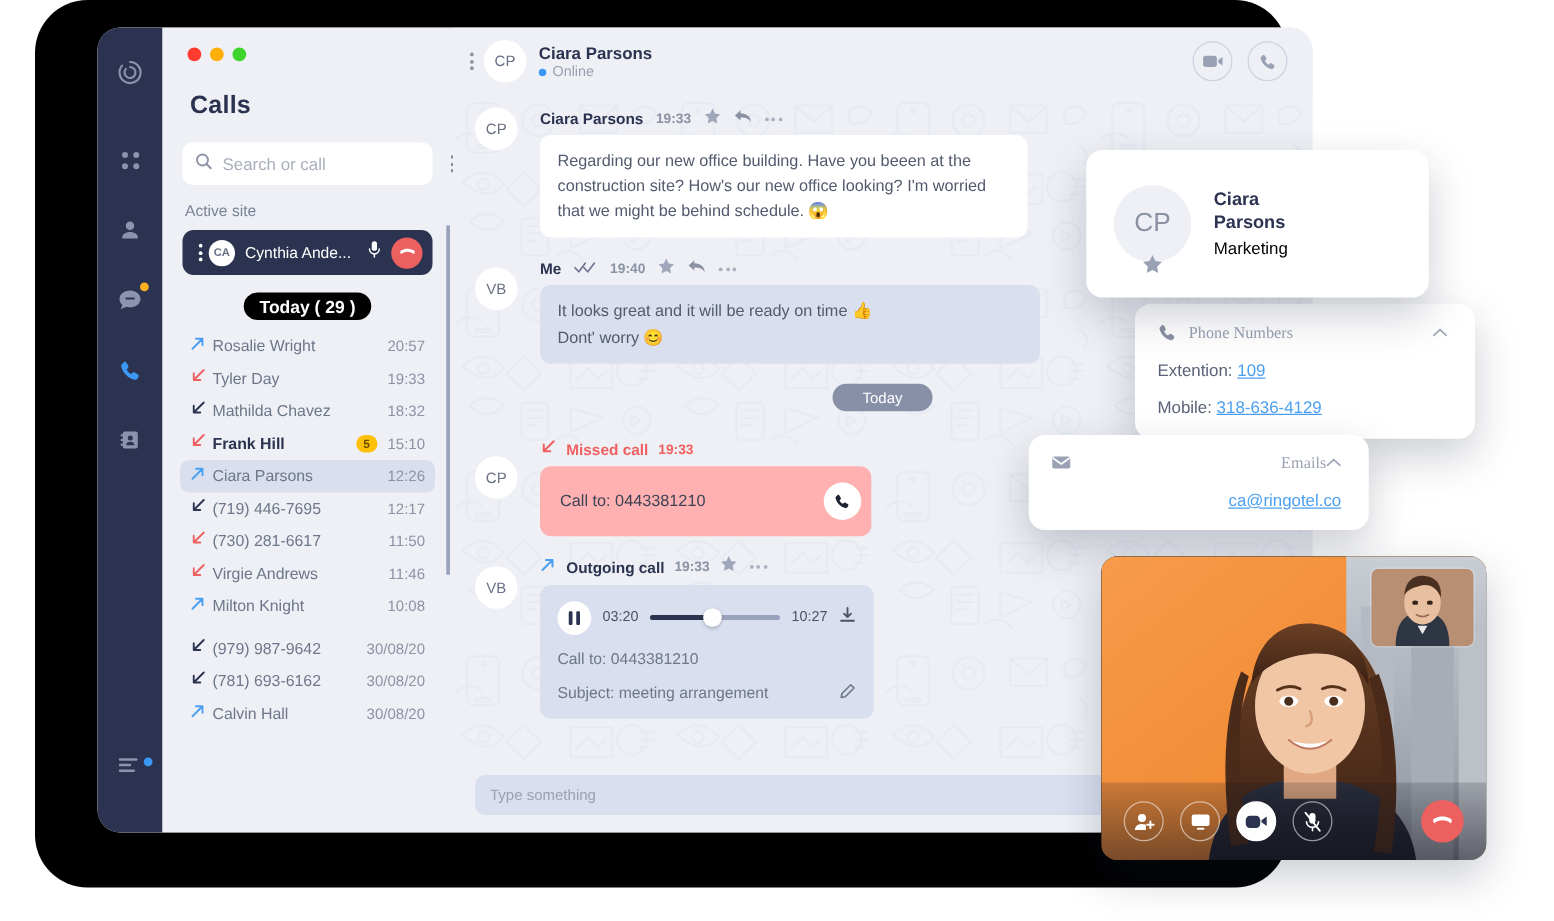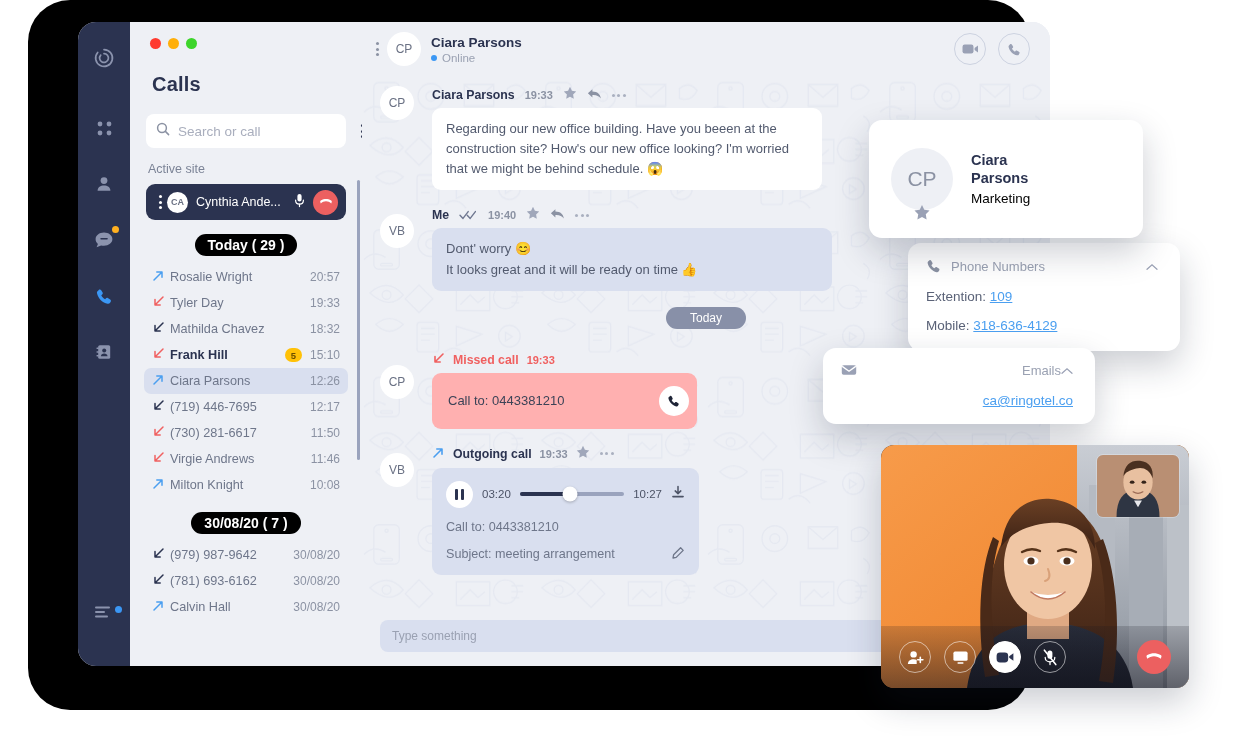--- a/index.html
+++ b/index.html
@@ -304,21 +304,21 @@
   .cc-star { position: absolute; bottom: -16px; left: 50%; transform: translateX(-50%); }
   .cc-name { font-size: 14.5px; font-weight: bold; color: #2b3350; line-height: 1.22; }
   .cc-role { font-size: 13.5px; color: #000000; margin-top: 3px; }
 
   .panel {
     position: absolute; background: #fff; border-radius: 13px;
     z-index: 19;
   }
   .panel-phones { left: 908px; top: 243px; width: 272px; padding: 14px 22px 18px 18px; }
   .panel-emails { left: 823px; top: 348px; width: 272px; padding: 13px 22px 16px 18px; text-align: right; }
-  .panel-head { display: flex; align-items: center; }
+  .panel-head { display: flex; align-items: center; font-family: Liberation Serif, serif; }
   .panel-head .ico { width: 22px; display: flex; align-items: center; }
   .panel-title { font-size: 13px; color: #9aa1b2; flex: 1; padding-left: 3px;}
   .chev { cursor: pointer; }
   .panel-line { font-size: 13.5px; color: #5a6277; margin-top: 14px; }
   .panel-line a { color: #4b9ff0; text-decoration: underline; }
 
   
   .videocall {
     position: absolute; left: 881px; top: 445px;
     width: 308px; height: 243px;
@@ -530,23 +530,20 @@
                 <div class="call-row">
                   <span class="call-arrow"><svg width="13" height="13" viewBox="0 0 13 13">
                       <path d="M2 11L10 3M10 3H4.8M10 3v5.2" stroke="#4b9ff0" stroke-width="1.5" stroke-linecap="round" stroke-linejoin="round" fill="none"></path>
                     </svg></span>
                   <span class="call-name">Milton Knight</span>
                   <span class="call-time">10:08</span>
                 </div>
               </div>
             </div>
             <div>
-              <div class="date-chip-wrap">
-                <span class="date-chip">30/08/20 ( 7 )</span>
-              </div>
               <div class="call-list">
                 <div class="call-row">
                   <span class="call-arrow"><svg width="13" height="13" viewBox="0 0 13 13">
                       <path d="M11 2L3 10M3 10h5.2M3 10V4.6" stroke="#2b3350" stroke-width="1.5" stroke-linecap="round" stroke-linejoin="round" fill="none"></path>
                     </svg></span>
                   <span class="call-name">(979) 987-9642</span>
                   <span class="call-time">30/08/20</span>
                 </div>
                 <div class="call-row">
                   <span class="call-arrow"><svg width="13" height="13" viewBox="0 0 13 13">
@@ -686,22 +683,22 @@
                       </svg>
                   </span>
                   <span class="dots3">
                       <i></i>
                       <i></i>
                       <i></i>
                     </span>
                 </span>
               </div>
               <div class="bubble out" style="width:400px;max-width:400px">
+                <div>It looks great and it will be ready on time 👍</div>
                 <div>Dont' worry 😊</div>
-                <div>It looks great and it will be ready on time 👍</div>
               </div>
             </div>
           </div>
 
           <div class="divider-chip-wrap">
             <span class="divider-chip">Today</span>
           </div>
 
           <div class="msg-group">
             <span class="msg-avatar" style="top:16px">CP</span>

